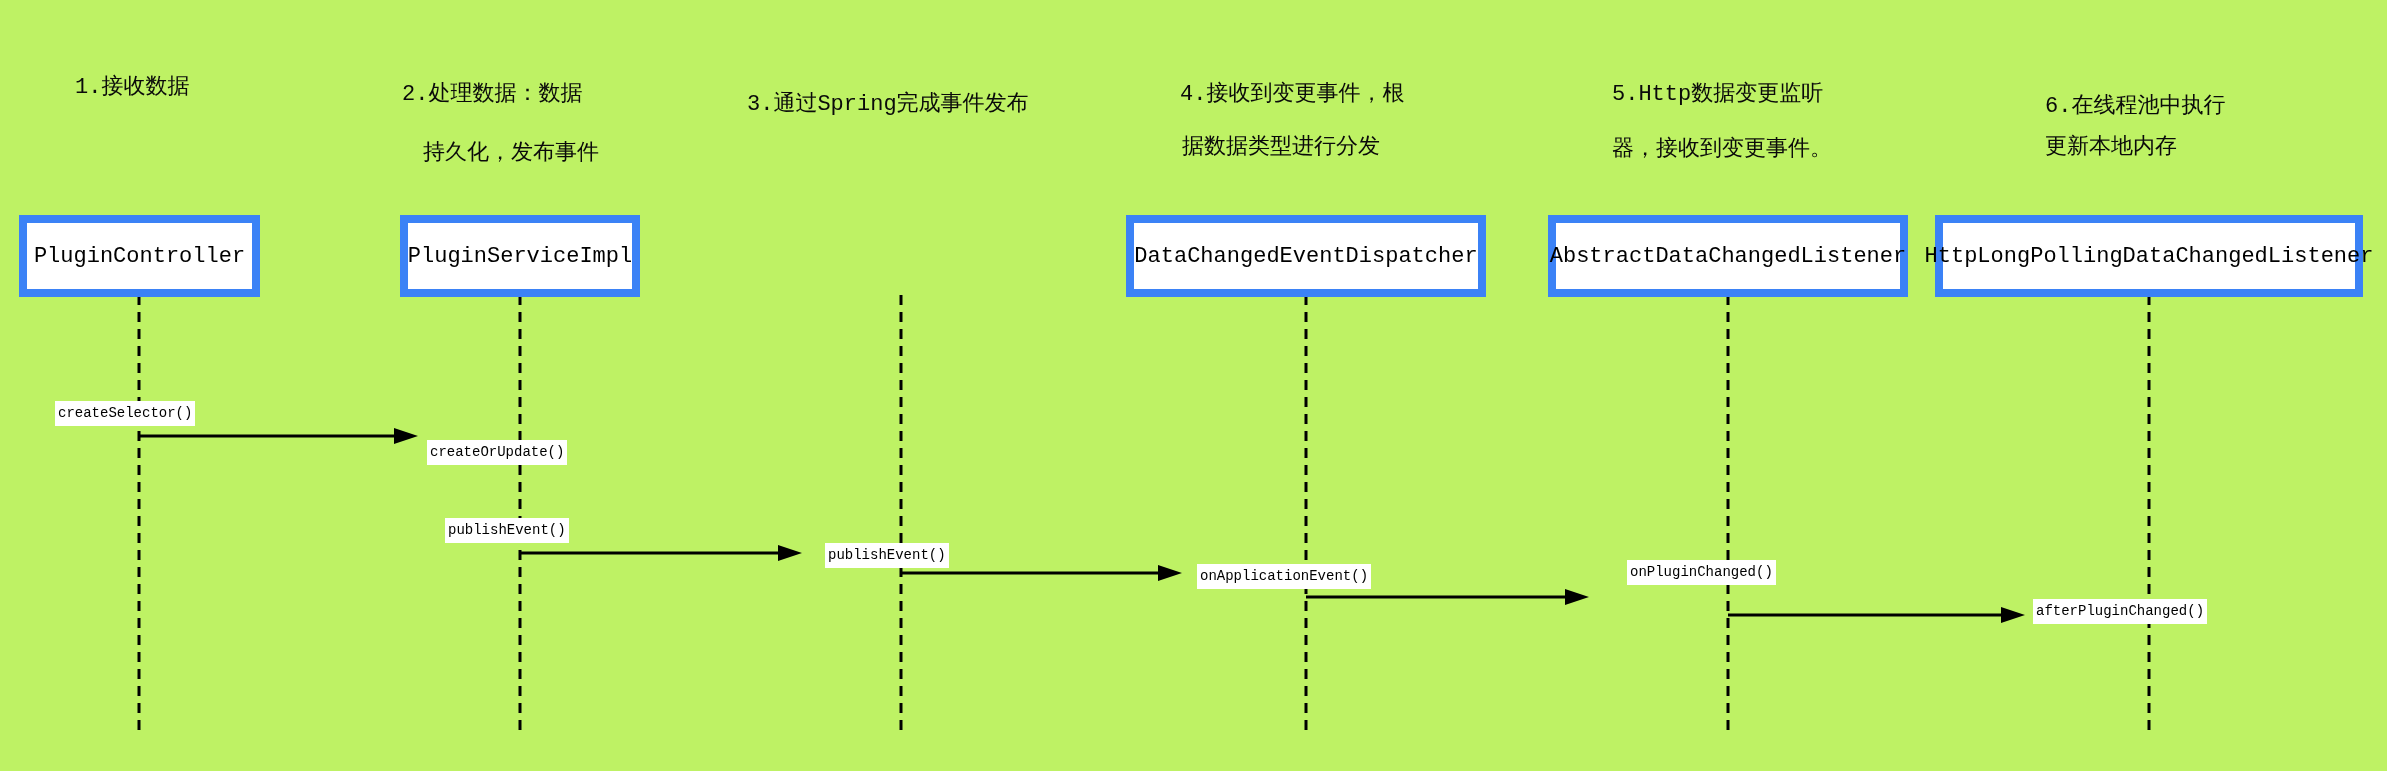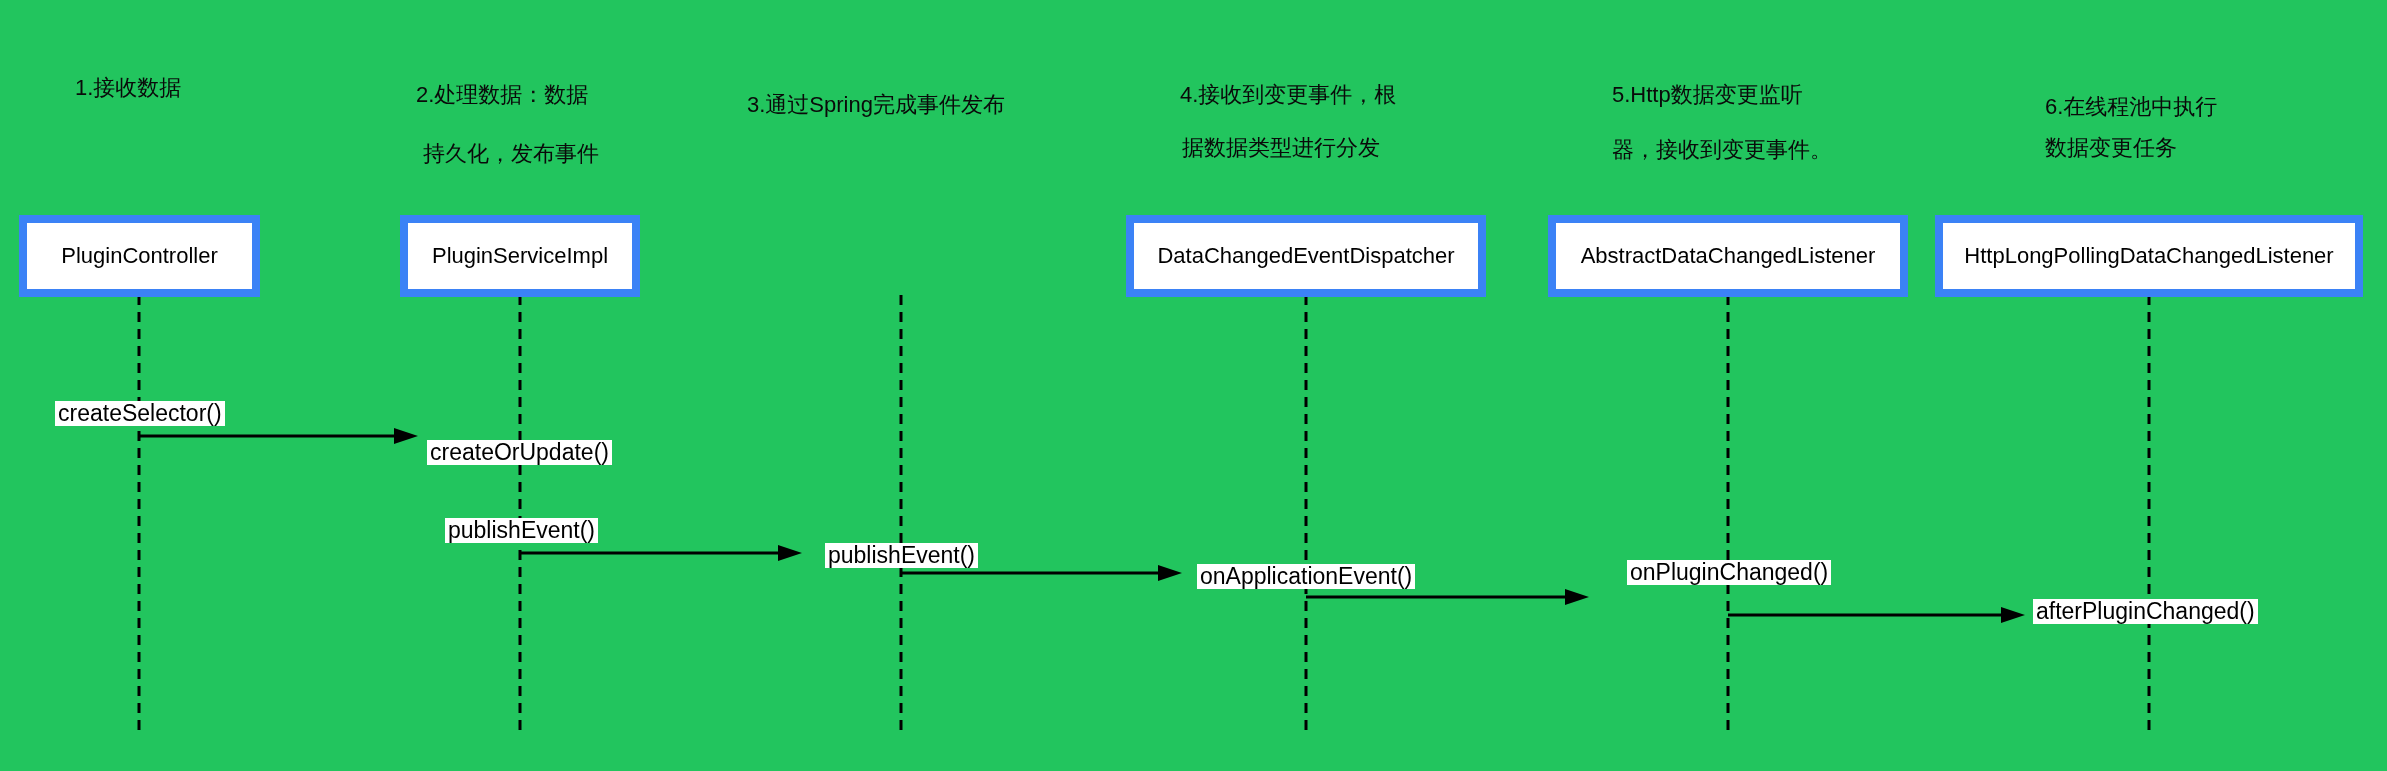--- a/index.html
+++ b/index.html
@@ -1,41 +1,41 @@
 <!DOCTYPE html>
 <html><head>
 <meta charset="utf-8">
 <style>
   html,body{margin:0;padding:0;background:#ffffff;}
   .canvas{
     position:relative;
     width:2387px;height:771px;
-    background:#22c55e;
+    background:#bef264;
     color:#000;
-    font-family:Liberation Sans, sans-serif;
+    font-family:Liberation Mono, monospace;
     overflow:hidden;
     text-align:center;
   }
   .layer{position:absolute;left:0;top:0;width:2387px;height:771px;}
   .note-line{
     position:absolute;
     font-size:22px;line-height:25px;
     white-space:nowrap;
     color:#0a0a0a;
   }
   .participant{
     position:absolute;top:215px;height:82px;
     border:8px solid #3b82f6;background:#fff;
     box-sizing:border-box;
     display:flex;align-items:center;justify-content:center;
     font-size:22px;white-space:nowrap;
   }
   .msg{
     position:absolute;
-    font-size:23px;line-height:25px;
+    font-size:14px;line-height:25px;
     white-space:nowrap;
     background:#fff;
     padding:0 3px;
   }
 </style>
 </head>
 <body>
 
 <div class="canvas">
 
@@ -68,29 +68,29 @@
         <polygon points="1589,597 1565,589 1565,605" stroke="none"></polygon>
       </g>
       <g>
         <line x1="1728" y1="615" x2="2003" y2="615"></line>
         <polygon points="2025,615 2001,607 2001,623" stroke="none"></polygon>
       </g>
     </g>
   </svg>
 
   <div class="note-line" style="left:75px;top:75px">1.接收数据</div>
-  <div class="note-line" style="left:416px;top:82px">2.处理数据：数据</div>
+  <div class="note-line" style="left:402px;top:82px">2.处理数据：数据</div>
   <div class="note-line" style="left:423px;top:141px">持久化，发布事件</div>
   <div class="note-line" style="left:747px;top:92px">3.通过Spring完成事件发布</div>
   <div class="note-line" style="left:1180px;top:82px">4.接收到变更事件，根</div>
   <div class="note-line" style="left:1182px;top:135px">据数据类型进行分发</div>
   <div class="note-line" style="left:1612px;top:82px">5.Http数据变更监听</div>
   <div class="note-line" style="left:1612px;top:137px">器，接收到变更事件。</div>
   <div class="note-line" style="left:2045px;top:94px">6.在线程池中执行</div>
-  <div class="note-line" style="left:2045px;top:135px">数据变更任务</div>
+  <div class="note-line" style="left:2045px;top:135px">更新本地内存</div>
 
   <div class="participant" style="left:19px;width:241px">
     <span>PluginController</span>
   </div>
   <div class="participant" style="left:400px;width:240px">
     <span>PluginServiceImpl</span>
   </div>
   <div class="participant" style="left:1126px;width:360px">
     <span>DataChangedEventDispatcher</span>
   </div>

